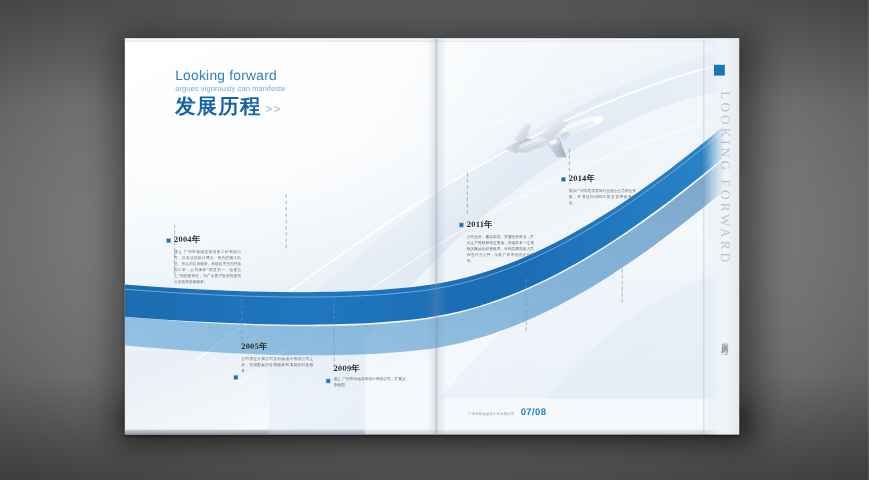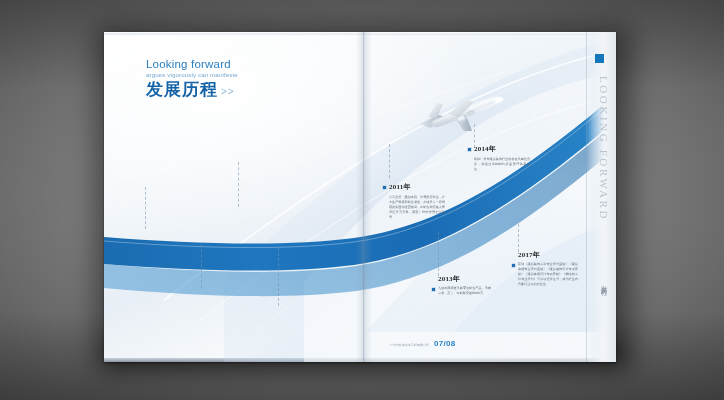--- a/index.html
+++ b/index.html
@@ -272,20 +272,27 @@
       <ellipse cx="58" cy="35" rx="5" ry="3.2" fill="#ccd5de" transform="rotate(-22 58 35)"></ellipse>
       <ellipse cx="57" cy="34.2" rx="3.6" ry="2.2" fill="#eef2f6" transform="rotate(-22 57 34.2)"></ellipse>
       <ellipse cx="67" cy="29" rx="4.2" ry="2.7" fill="#d4dce4" transform="rotate(-22 67 29)"></ellipse>
 
       <ellipse cx="95" cy="16" rx="4.5" ry="2.6" fill="#ffffff" opacity=".85" transform="rotate(-18 95 16)"></ellipse>
 
       <path d="M40,39 C56,32 74,24 90,18" stroke="#aebac6" stroke-width=".35" fill="none" opacity=".7"></path>
     </svg>
 
     <div class="tl-dash" style="left:41px;top:155px;height:42px;"></div>
+    <div class="tl" style="left:35px;top:163px;width:62px;">
+      <div class="tl-head">
+        <span class="tl-dot"></span>
+        <span class="tl-year">2004年</span>
+      </div>
+      <div class="tl-body">成立 广州市精诚装饰装备工程有限公司，以专业的设计理念、优秀的施工队伍、完善的售后服务，承接各类室内外装饰工程，公司秉承“质量第一、信誉至上”的经营宗旨，为广大客户提供优质完善的装饰装修服务。</div>
+    </div>
 
     <div class="tl-dash" style="left:134px;top:130px;height:45px;"></div>
 
     <div class="tl-dash" style="left:285px;top:112px;height:34px;"></div>
     <div class="tl" style="left:279px;top:150px;width:62px;">
       <div class="tl-head">
         <span class="tl-dot"></span>
         <span class="tl-year">2011年</span>
       </div>
       <div class="tl-body">公司全资，重组本部、开展投资置业，扩大生产规模和销售渠道，形成具有一定规模的集团化经营格局，年销售额突破人民币伍仟万元整，荣获广州市优秀企业称号。</div>
@@ -294,44 +301,44 @@
     <div class="tl-dash" style="left:370px;top:92px;height:24px;"></div>
     <div class="tl" style="left:364px;top:112px;width:62px;">
       <div class="tl-head">
         <span class="tl-dot"></span>
         <span class="tl-year">2014年</span>
       </div>
       <div class="tl-body">取得广州市建筑装饰行业协会会员单位资质，并通过ISO9001质量管理体系认证。</div>
     </div>
 
     <div class="tl-dash" style="left:97px;top:212px;height:44px;"></div>
+    <div class="tl" style="left:91px;top:252px;width:66px;">
+      <div class="tl-head">
+        <span class="tl-year" style="margin-left:6px;">2005年</span>
+      </div>
+      <div class="tl-body">公司通过分属公司及海德设计有限公司之后，完成配套的专项服务和项目的对接服务。</div>
+      <div style="display:flex;align-items:center;margin-top:1px;">
+        <span class="tl-dot"></span>
+      </div>
+    </div>
 
     <div class="tl-dash" style="left:174px;top:216px;height:58px;"></div>
-
-    <div class="tl-dash" style="left:334px;top:200px;height:44px;"></div>
-    <div class="tl" style="left:328px;top:242px;width:62px;">
-      <div class="tl-head">
-        <span class="tl-year" style="margin-left:6px;">2013年</span>
+    <div class="tl" style="left:168px;top:270px;width:66px;">
+      <div class="tl-head">
+        <span class="tl-year" style="margin-left:6px;">2009年</span>
       </div>
       <div style="display:flex;align-items:flex-start;margin-top:2px;">
         <span class="tl-dot" style="margin-top:2px;"></span>
-        <span class="tl-body" style="margin:0;">入驻电商渠道及新零售销售产品，天猫、京东、苏宁、年销额突破8000万。</span>
-      </div>
-    </div>
+        <span class="tl-body" style="margin:0;">成立 广州市海德装饰设计有限公司，扩展业务版图。</span>
+      </div>
+    </div>
+
+    <div class="tl-dash" style="left:334px;top:200px;height:44px;"></div>
 
     <div class="tl-dash" style="left:414px;top:192px;height:28px;"></div>
-    <div class="tl" style="left:408px;top:218px;width:66px;">
-      <div class="tl-head">
-        <span class="tl-year" style="margin-left:6px;">2017年</span>
-      </div>
-      <div style="display:flex;align-items:flex-start;margin-top:2px;">
-        <span class="tl-dot" style="margin-top:2px;"></span>
-        <span class="tl-body" style="margin:0;">获得《建筑装饰工程专业承包壹级》《建筑幕墙专业承包壹级》《建筑装饰设计专项甲级》《建筑幕墙设计专项甲级》《钢结构工程专业承包》等多项资质证书，成为行业内具备综合实力的企业。</span>
-      </div>
-    </div>
 
     <div class="sidebar"></div>
     <div class="sidebar-rule"></div>
     <div class="sb-square"></div>
     <div class="sb-vert">LOOKING FORWARD</div>
     <div class="sb-vert-cn">发展历程</div>
 
     <div class="footer">
       <span class="footer-txt">广州市精诚装饰工程有限公司</span>
       <span class="footer-page">07/08</span>

